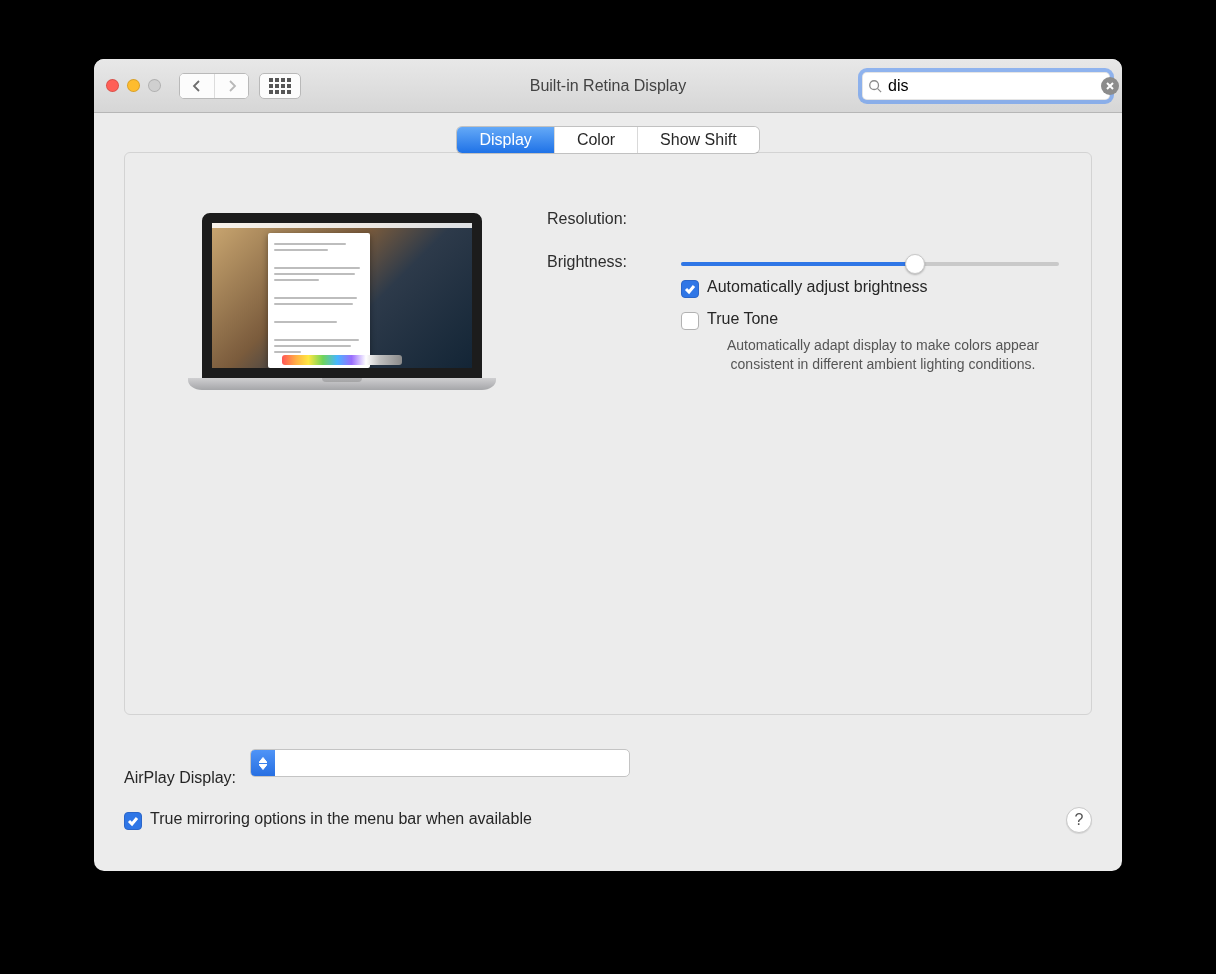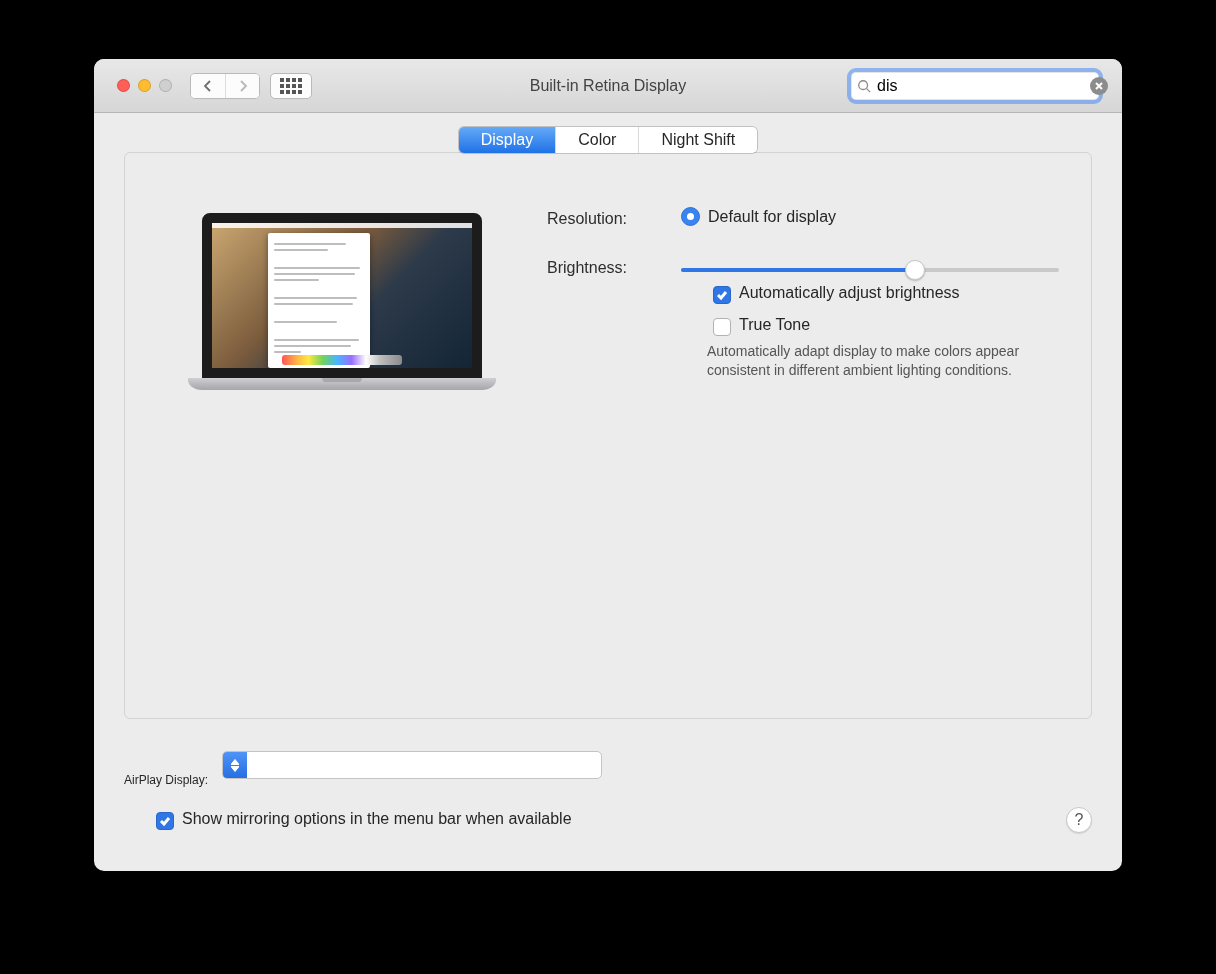--- a/index.html
+++ b/index.html
@@ -26,21 +26,21 @@
     flex-direction: column;
   }
 
   
   .toolbar {
     height: 54px;
     background: linear-gradient(#e8e8e8, #d6d6d6);
     border-bottom: 1px solid #b6b6b6;
     display: flex;
     align-items: center;
-    padding: 0 23px;
+    padding: 0 12px;
     position: relative;
     gap: 10px;
   }
   .traffic {
     display: flex;
     gap: 8px;
     margin-right: 8px;
   }
   .tl {
     width: 13px; height: 13px; border-radius: 50%;
@@ -260,47 +260,47 @@
     position:absolute;top:50%;transform:translate(-50%,-50%);
     width:20px;height:20px;border-radius:50%;
     background:#fff;border:1px solid #c8c8c8;
     box-shadow:0 1px 2px rgba(0,0,0,0.25);
   }
 
   .checkbox{
     display:flex;align-items:flex-start;gap:8px;
     font-size:16px;
     margin-top:12px;
-    margin-left:32px;
   }
   .cb{
     width:18px;height:18px;border-radius:4px;
     border:1px solid #b2b2b2;background:#fff;
     flex:none;
     display:flex;align-items:center;justify-content:center;
     margin-top:2px;
   }
   .cb.checked{background:#2f76e6;border-color:#2b66c9;}
   .cb.checked svg{width:12px;height:12px;stroke:#fff;stroke-width:3;fill:none;}
   .desc{
     font-size:14px;
     color:#555;
     margin:6px 0 0 26px;
     max-width:360px;
     line-height:1.35;
+    text-align:center;
   }
 
   
   .footer{
     padding-top:24px;
   }
   .foot-row{
     display:flex;align-items:center;gap:14px;margin-bottom:20px;
   }
-  .foot-label{font-size:12px;margin-top:30px;}
+  .foot-label{font-size:16px;margin-top:30px;}
   .select{
     width:380px;height:28px;
     display:flex;align-items:center;
     background:#fff;border:1px solid #c4c4c4;border-radius:5px;
     overflow:hidden;
   }
   .select .val{flex:1;padding:0 10px;font-size:16px;}
   .select .arrows{
     width:24px;height:100%;
     background:linear-gradient(#4f94f7,#276fe2);
@@ -374,21 +374,21 @@
       </div>
     </div>
   </div>
 
   <div class="content">
 
     <div class="tabbar">
       <div class="tabs">
         <div class="tab active">Display</div>
         <div class="tab">Color</div>
-        <div class="tab">Night Shift</div>
+        <div class="tab">Show Shift</div>
       </div>
     </div>
 
     <div class="panel">
 
       <div class="monitor-col">
         <div class="macbook">
           <div class="screen">
             <div class="menubar"></div>
             <div class="doc">
@@ -412,24 +412,20 @@
           </div>
           <div class="base"></div>
         </div>
       </div>
 
       <div class="settings-col">
 
         <div class="row">
           <div class="label">Resolution:</div>
           <div class="controls">
-            <div class="radio selected">
-              <div class="r"></div>
-              <span>Default for display</span>
-            </div>
           </div>
         </div>
 
         <div class="row">
           <div class="label">Brightness:</div>
           <div class="controls">
             <div class="slider-track">
               <div class="slider-fill" id="bfill" style="width: 62%;"></div>
               <div class="slider-thumb" id="bthumb" style="left: 62%;"></div>
             </div>
@@ -466,20 +462,20 @@
           </div>
         </div>
       </div>
       <div class="foot-row" style="justify-content:space-between;">
         <div class="checkbox" style="margin-top:0;">
           <div class="cb checked">
               <svg viewBox="0 0 12 12">
                 <path d="M2 6 L5 9 L10 3"></path>
               </svg>
             </div>
-          <span>Show mirroring options in the menu bar when available</span>
+          <span>True mirroring options in the menu bar when available</span>
         </div>
         <div class="help-btn">?</div>
       </div>
     </div>
 
   </div>
 </div>
 
 </body></html>

